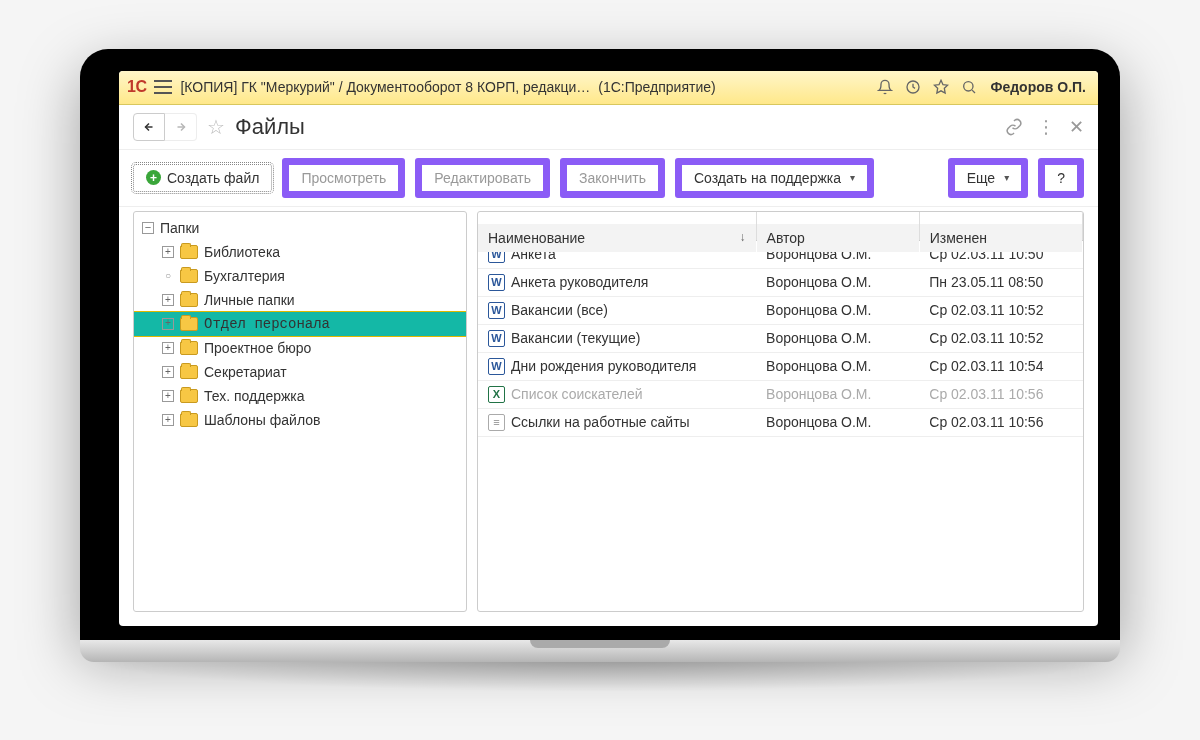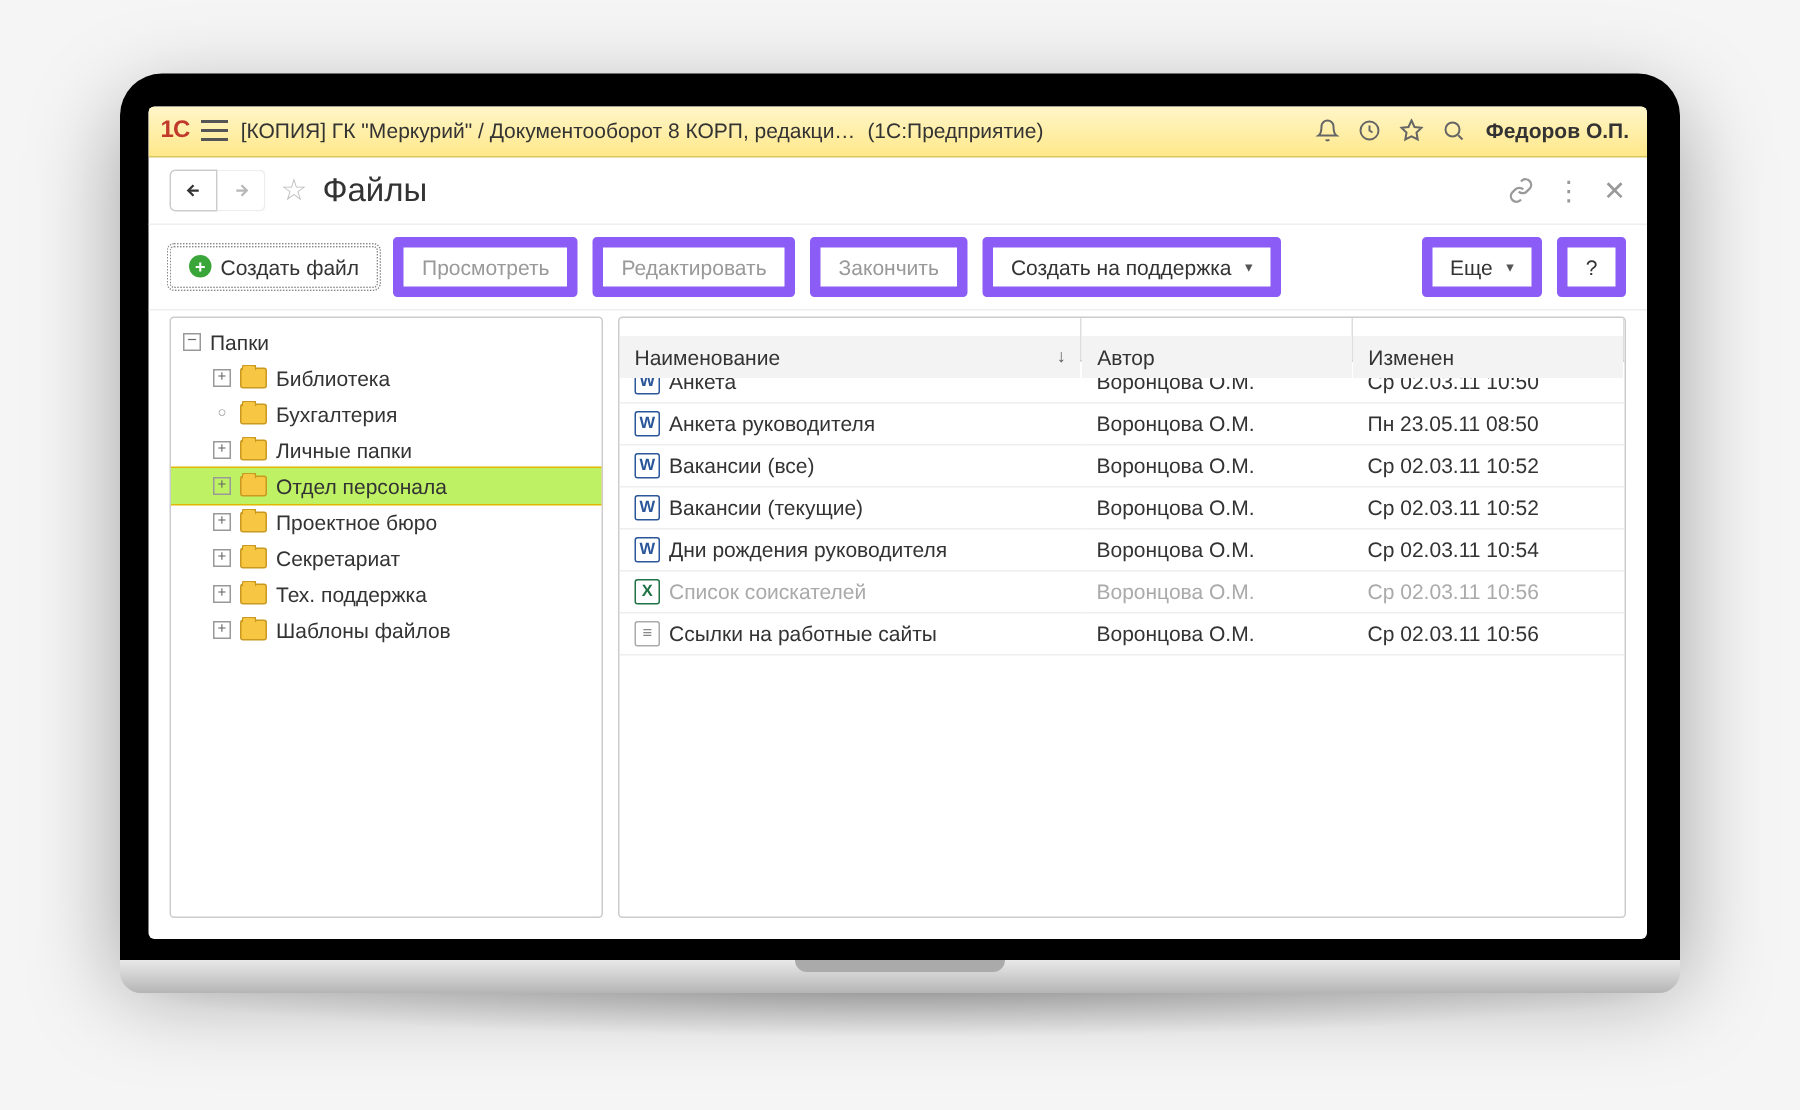--- a/index.html
+++ b/index.html
@@ -12,21 +12,21 @@
       justify-content: center;
       height: 740px;
     }
     .laptop {
       width: 1040px;
       position: relative;
     }
     .laptop-screen {
       background: #000;
       border-radius: 28px 28px 0 0;
-      padding: 22px 22px 14px 19px;
+      padding: 22px 22px 14px 39px;
       box-shadow: 0 20px 60px rgba(0,0,0,0.35);
     }
     .laptop-base {
       height: 22px;
       background: linear-gradient(180deg,#e8e8e8 0%,#cfcfcf 50%,#b5b5b5 100%);
       border-radius: 0 0 14px 14px;
       position: relative;
     }
     .laptop-base::before {
       content: "";
@@ -152,21 +152,21 @@
       padding: 4px 14px 14px 14px;
       gap: 10px;
       overflow: hidden;
     }
     .panel {
       border: 1px solid #ccc;
       border-radius: 3px;
       background: #fff;
       overflow: auto;
     }
-    .tree-panel { width: 289px; flex-shrink: 0; }
+    .tree-panel { width: 334px; flex-shrink: 0; }
     .list-panel { flex: 1; }
 
     
     .tree { padding: 4px 0; }
     .tree-root, .tree-node {
       display: flex; align-items: center;
       padding: 4px 8px;
       gap: 6px;
       cursor: pointer;
       white-space: nowrap;
@@ -187,22 +187,23 @@
     }
     .folder-icon::before {
       content:"";
       position:absolute;
       top:-3px;left:0;
       width:8px;height:3px;
       background:#f7c744;border:1px solid #c99a1f;border-bottom:none;
       border-radius:2px 2px 0 0;
     }
     .tree-node.selected {
-      background: #bef264;
+      background: #14b8a6;
       outline: 1px solid #e0b800;
+      font-family: Liberation Mono, monospace;
     }
     .tree-label { color: #333; }
     .tree-root { font-weight: normal; padding-left:8px;}
     .tree-root .expander{font-size:11px;}
     .open-sym::before{content:"−";}
     .closed-sym::before{content:"+";}
 
     
     .table { width: 100%; border-collapse: collapse; }
     .table th {

